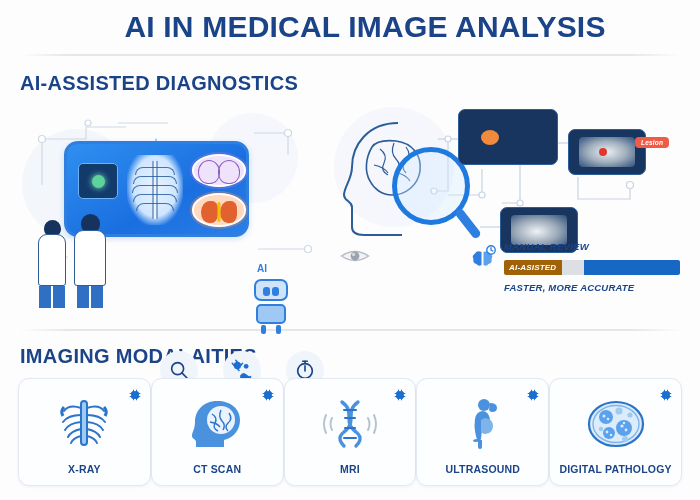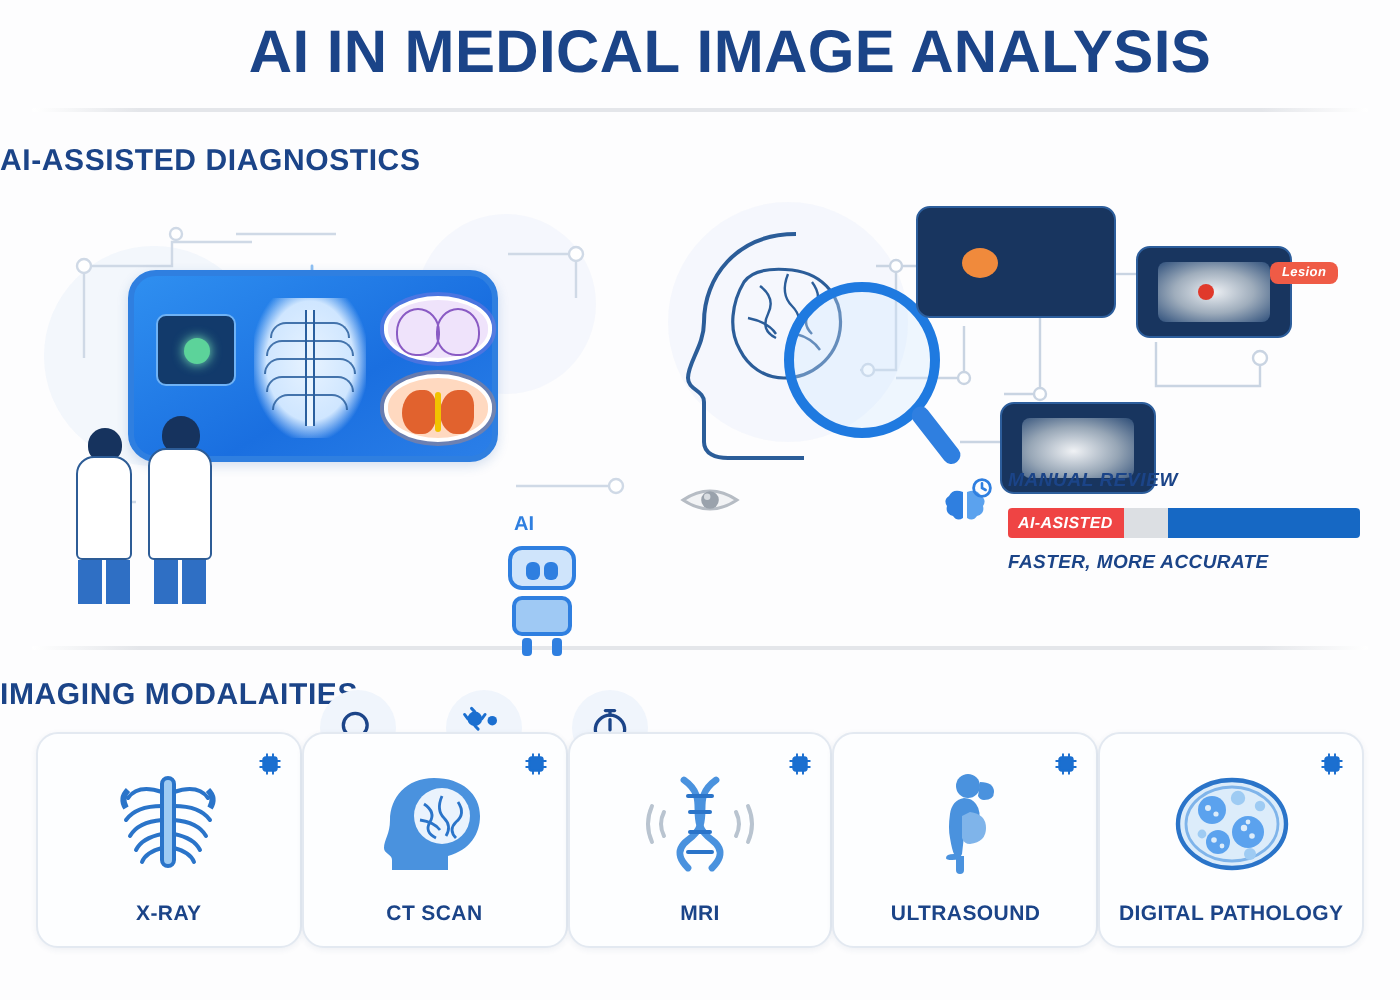--- a/index.html
+++ b/index.html
@@ -26,24 +26,25 @@
   }
   .divider {
     height:2px;
     margin:11px 16px 0 16px;
     background:linear-gradient(to right,#ffffff,#e4e6ea 8%,#e4e6ea 92%,#ffffff);
     border-radius:2px;
   }
 
   
   .section-head {
-    font-size:15px;
+    font-size:20px;
     font-weight:bold;
     color:#1b4488;
     letter-spacing:0.3px;
+    margin-left:20px;
   }
   #sec1-head { margin-top:16px; }
   #sec2-head { margin-top:0px; }
 
   
   .panels { position:relative; height:228px; margin-top:4px; }
   .panel-left  { position:absolute; left:8px;  top:0; width:330px; height:225px; }
   .panel-right { position:absolute; left:330px; top:0; width:364px; height:225px;font-style:italic; }
 
   .blob { position:absolute; border-radius:50%; background:#eef3fb; }
@@ -120,21 +121,21 @@
     position:absolute; left:305px; top:38px;
     background:#ef5b46; color:#fff; font-size:6.5px; font-weight:bold;
     padding:2px 6px; border-radius:4px; letter-spacing:.2px;
   }
 
   
   .compare { position:absolute; left:174px; top:142px; width:190px; }
   .compare .mr { font-size:9.5px; font-weight:bold; color:#1b4488; letter-spacing:.3px; }
   .bar-wrap { position:relative; margin-top:8px; width:176px; height:15px; display:flex; border-radius:2px; overflow:hidden; }
   .bar-manual {
-    width:58px; background:#ef4444; color:#ffffff;
+    width:58px; background:#a16207; color:#ffffff;
     font-size:8px; font-weight:bold; letter-spacing:.2px;
     display:flex; align-items:center; padding-left:5px;
   }
   .bar-gap { width:22px; background:#dcdfe3; }
   .bar-ai { flex:1; background:#1668c4; }
   .compare .fa { margin-top:7px; font-size:9.5px; font-weight:bold; color:#1b4488; letter-spacing:.2px; }
 
   .brainclock { position:absolute; left:138px; top:145px; width:30px; height:30px; }
   .eye-icon { position:absolute; left:10px; top:148px; }
 

